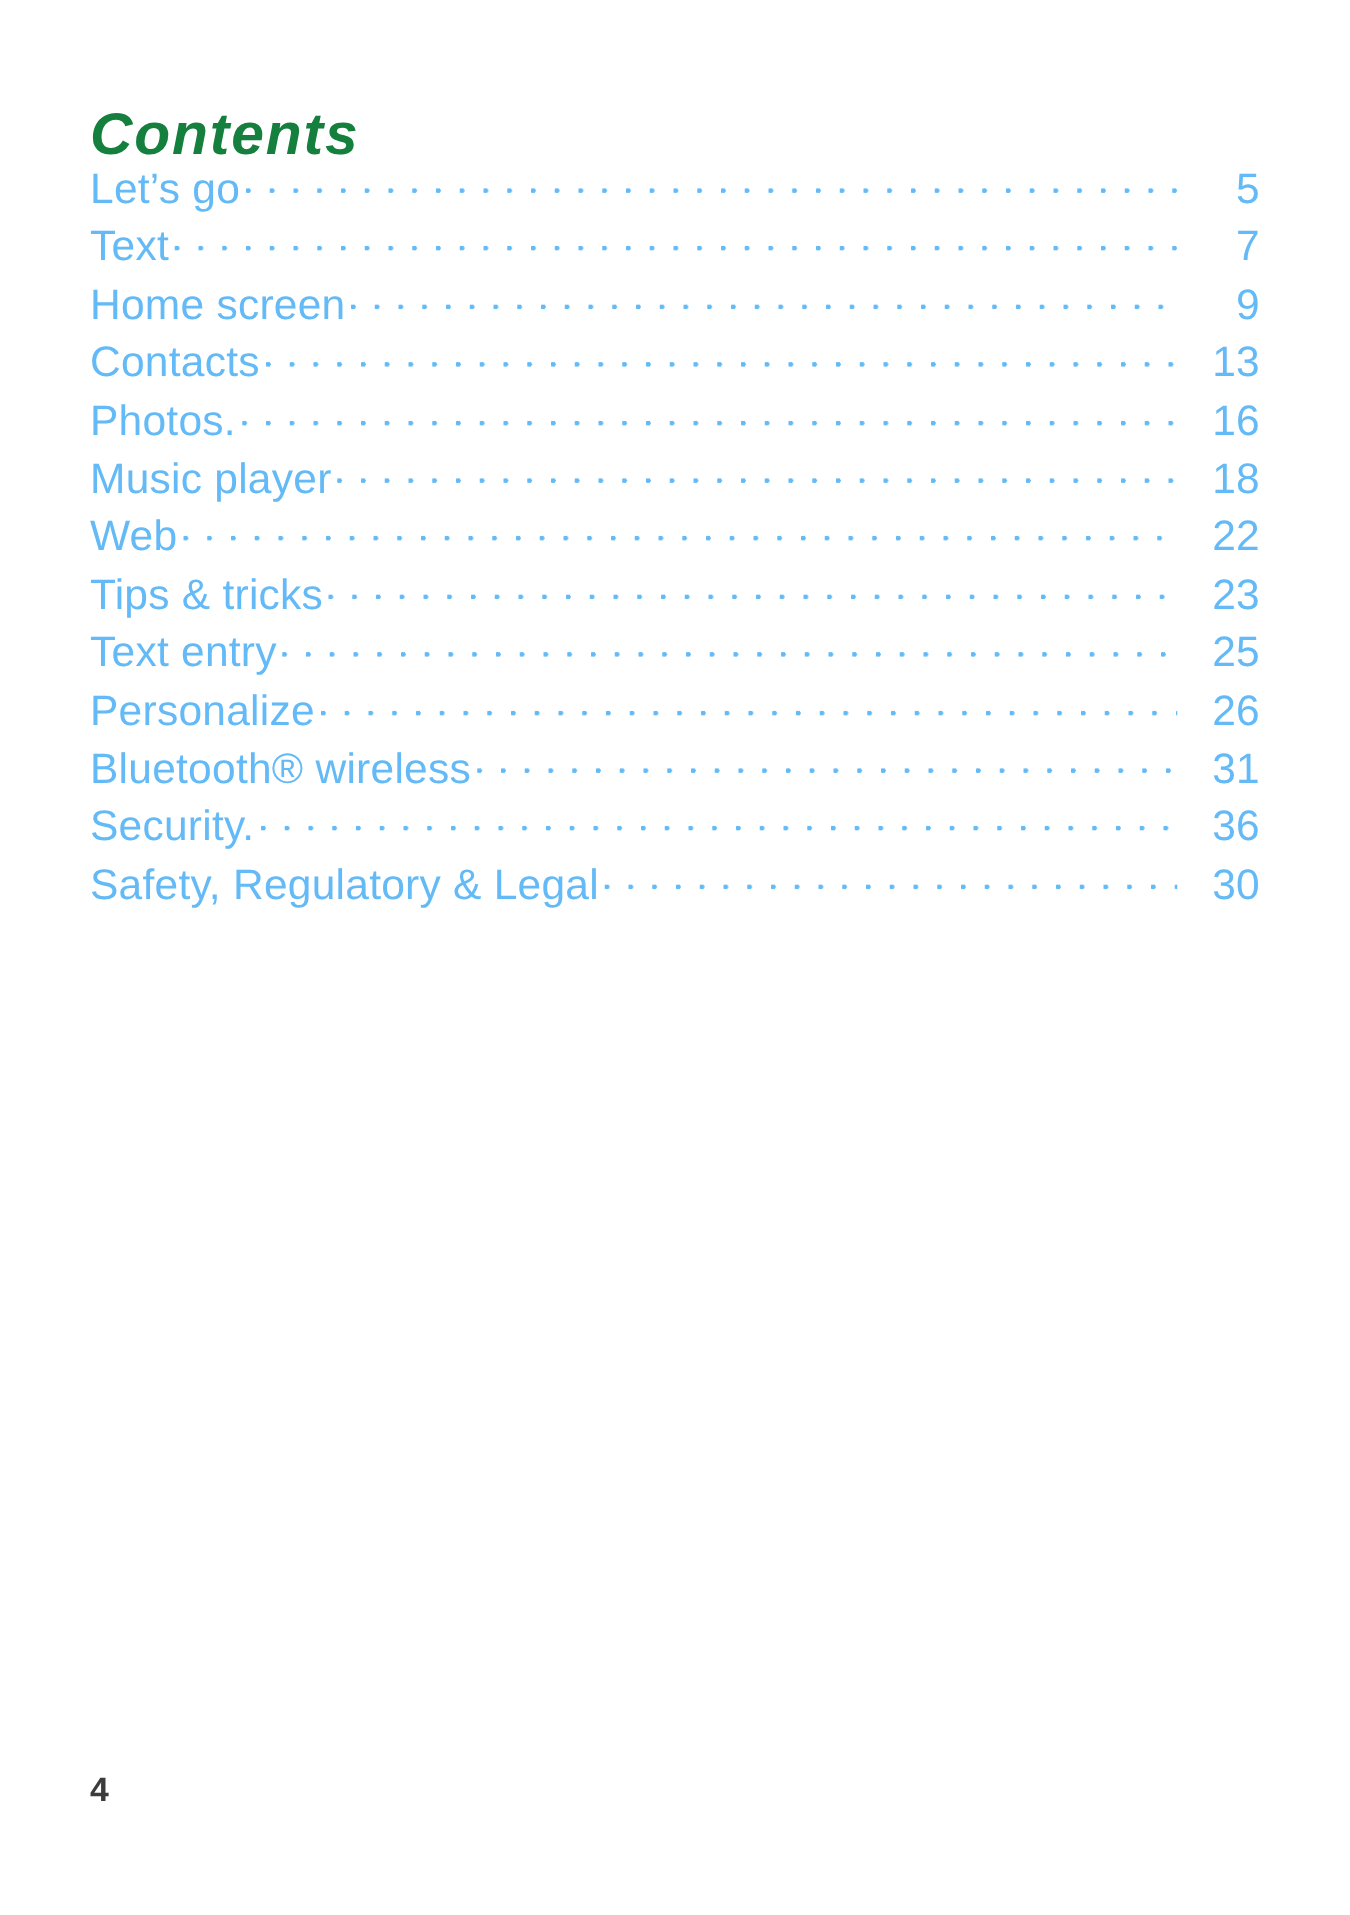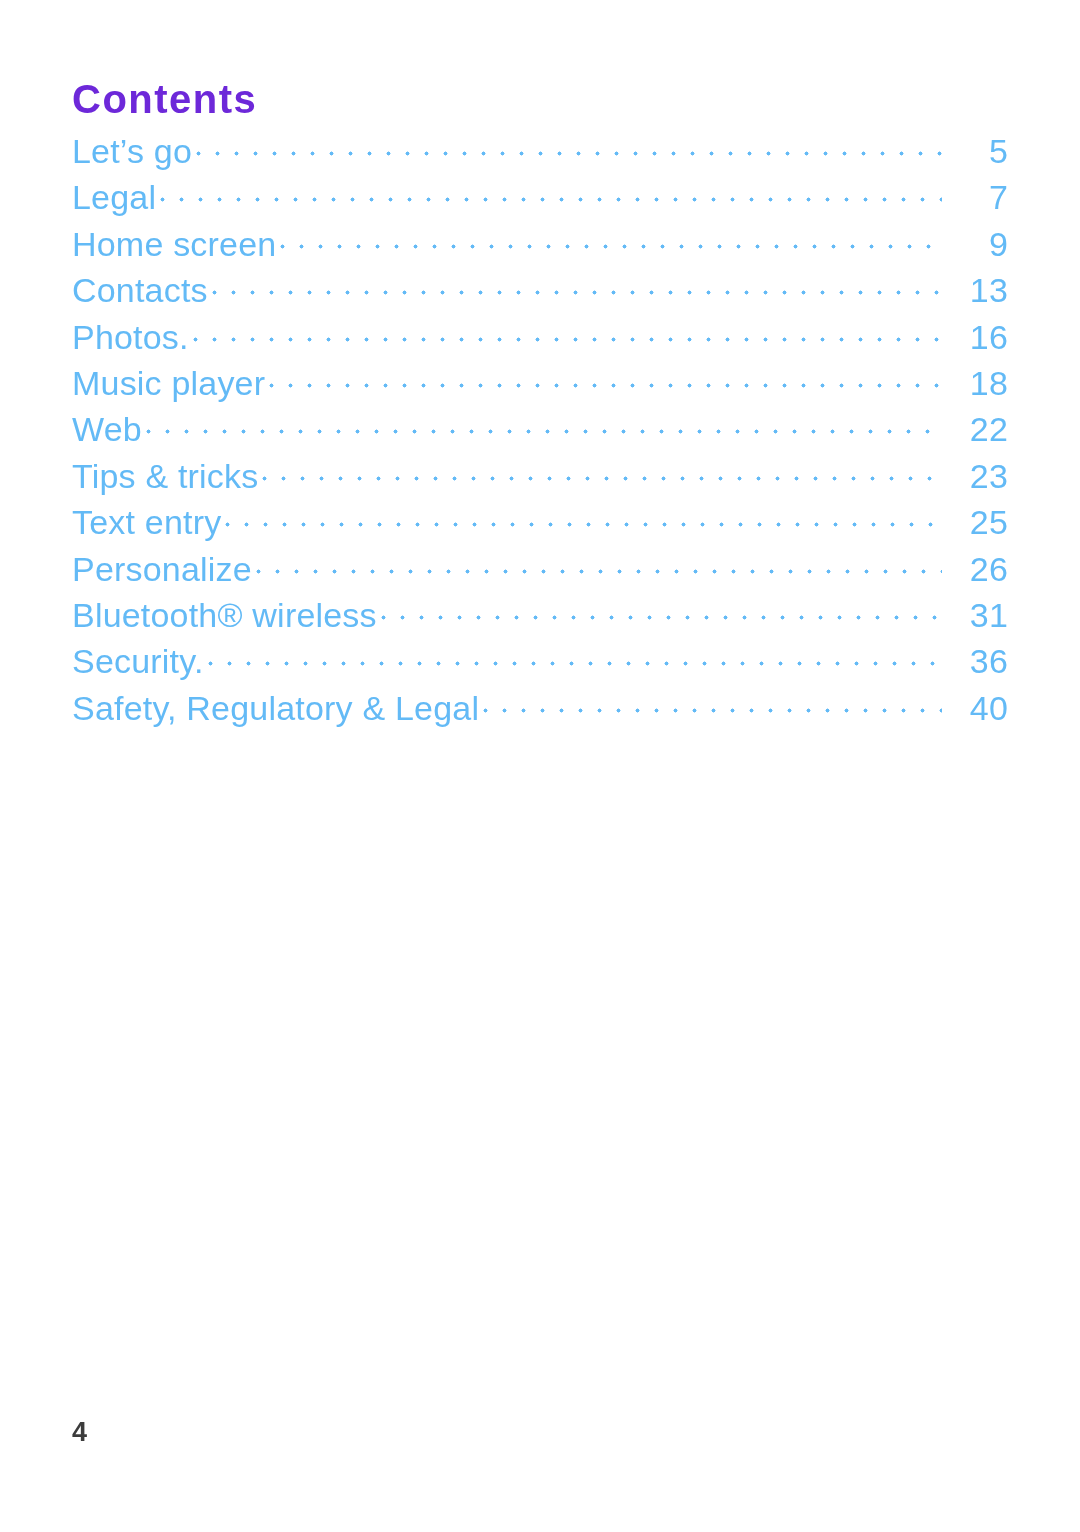--- a/index.html
+++ b/index.html
@@ -14,26 +14,27 @@
     height: 1532px;
     background: #ffffff;
     font-family: "Liberation Sans", "DejaVu Sans", sans-serif;
     overflow: hidden;
   }
 
   .page-title {
     position: absolute;
     left: 72px;
     top: 52px;
-    font-size: 40px;
+    font-size: 47px;
     font-weight: bold;
-    color: #6d28d9;
+    color: #15803d;
     letter-spacing: 1.5px;
     line-height: 1;
     white-space: nowrap;
+    font-style: italic;
   }
 
   .toc {
     position: absolute;
     left: 72px;
     top: 128px;
     width: 936px;
   }
 
   .toc-entry {
@@ -97,21 +98,21 @@
 
   <h1 class="page-title">Contents</h1>
 
   <nav class="toc">
       <div class="toc-entry">
         <span class="toc-label">Let’s go</span>
         <span class="toc-leader"></span>
         <span class="toc-page">5</span>
       </div>
       <div class="toc-entry">
-        <span class="toc-label">Legal</span>
+        <span class="toc-label">Text</span>
         <span class="toc-leader"></span>
         <span class="toc-page">7</span>
       </div>
       <div class="toc-entry">
         <span class="toc-label">Home screen</span>
         <span class="toc-leader"></span>
         <span class="toc-page">9</span>
       </div>
       <div class="toc-entry">
         <span class="toc-label">Contacts</span>
@@ -154,19 +155,19 @@
         <span class="toc-page">31</span>
       </div>
       <div class="toc-entry">
         <span class="toc-label">Security.</span>
         <span class="toc-leader"></span>
         <span class="toc-page">36</span>
       </div>
       <div class="toc-entry">
         <span class="toc-label">Safety, Regulatory &amp; Legal</span>
         <span class="toc-leader"></span>
-        <span class="toc-page">40</span>
+        <span class="toc-page">30</span>
       </div>
     </nav>
 
   <div class="footer-page-number">4</div>
 
 </div>
 
 </body></html>

